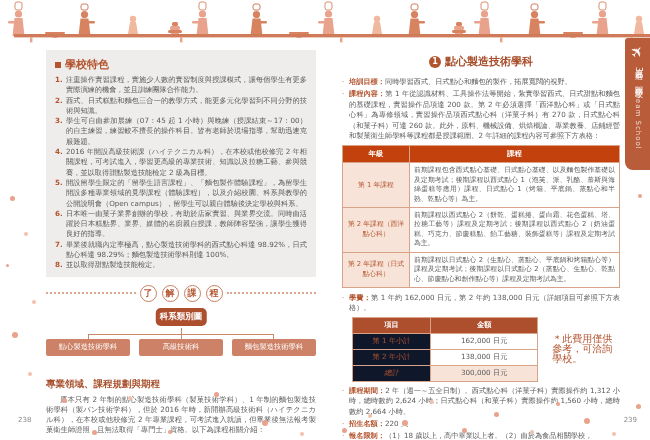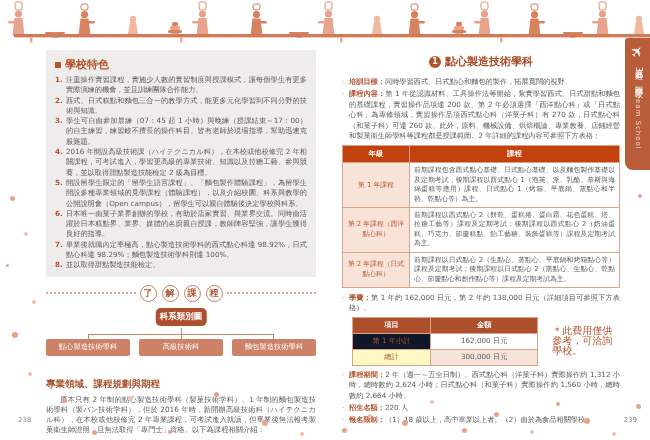--- a/index.html
+++ b/index.html
@@ -51,21 +51,21 @@
   table{border-collapse:collapse;}
   .ctable{width:100%;margin:4px 0 5px 0;}
   .ctable th{background:#c2410c;color:#fff;font-size:7.4px;font-weight:bold;padding:3px 2px;border:1px solid #d9a389;}
   .ctable td{border:1px solid #d9a389;font-size:6.8px;line-height:9.4px;padding:3px 4px;text-align:justify;}
   .gradecell{background:#f7e3d7;color:#b4542f;text-align:center !important;width:58px;vertical-align:middle;}
   .feewrap{display:flex;align-items:center;margin:3px 0 4px 0;}
   .feetable{width:198px;margin-left:10px;}
   .feetable th{background:#ad4e2d;color:#fff;font-size:7.2px;padding:2.5px;border:1px solid #d9a389;}
   .feetable td{border:1px solid #d9a389;font-size:7.2px;padding:2.5px;text-align:center;}
   .fee-item{background:#0f172a;color:#b4542f;width:72px;}
-  .fee-total-l{background:#fef9c3;color:#b4542f;}
+  .fee-total-l{background:#0f172a;color:#b4542f;font-style:italic;}
   .fee-total-v{background:#f7e3d7;}
   .feenote{color:#b4542f;font-size:10px;line-height:10px;width:72px;margin-left:14px;}
   
   .dot{position:absolute;border-radius:50%;background:#e9a28b;}
   .dot.l{background:#f0c1ab;}
 </style>
 </head>
 <body>
 
 <div class="sheet">
@@ -233,20 +233,24 @@
     <div class="feewrap">
       <table class="feetable">
         <tbody>
             <tr>
           <th>項目</th>
           <th>金額</th>
         </tr>
         <tr>
           <td class="fee-item">第 1 年小計</td>
           <td>162,000 日元</td>
+        </tr>
+        <tr>
+          <td class="fee-item">第 2 年小計</td>
+          <td>138,000 日元</td>
         </tr>
         <tr>
           <td class="fee-item fee-total-l">總計</td>
           <td class="fee-total-v">300,000 日元</td>
         </tr>
       </tbody>
         </table>
       <div class="feenote">＊此費用僅供參考，可洽詢學校。</div>
     </div>
 

